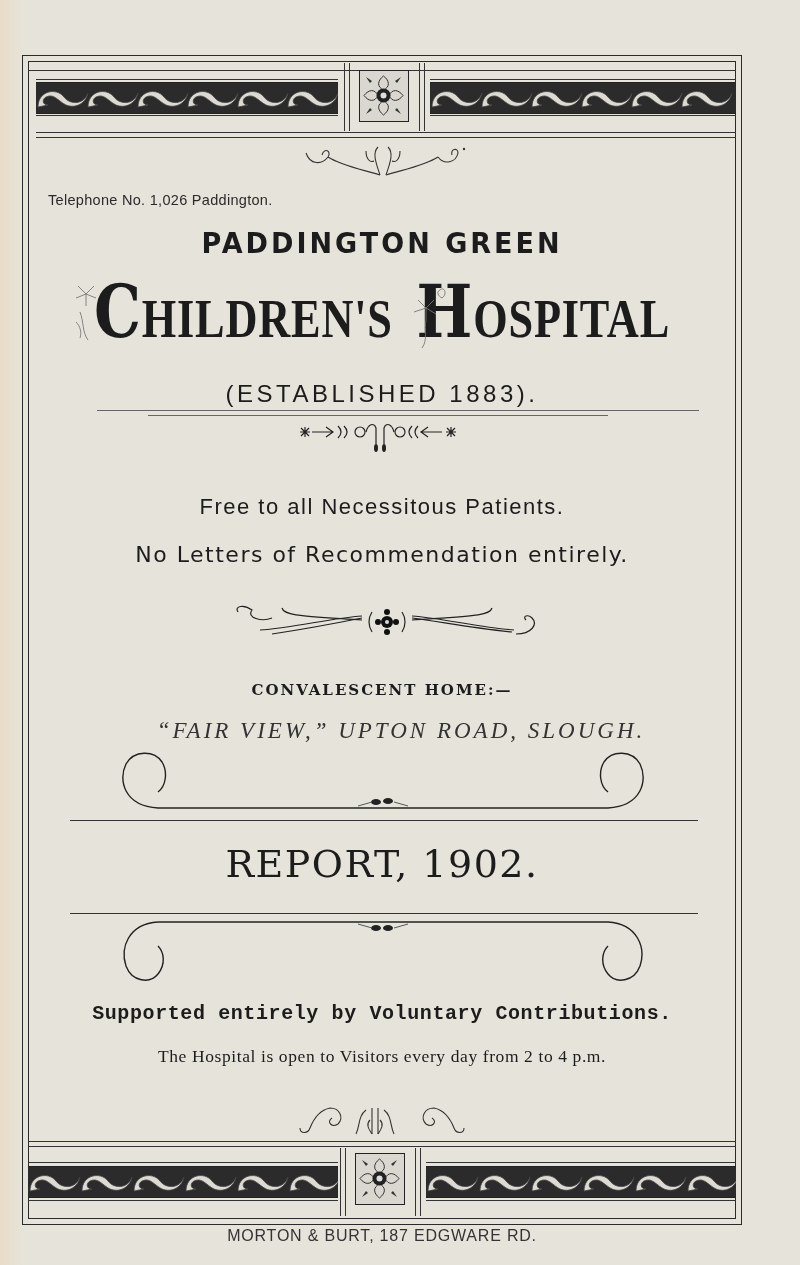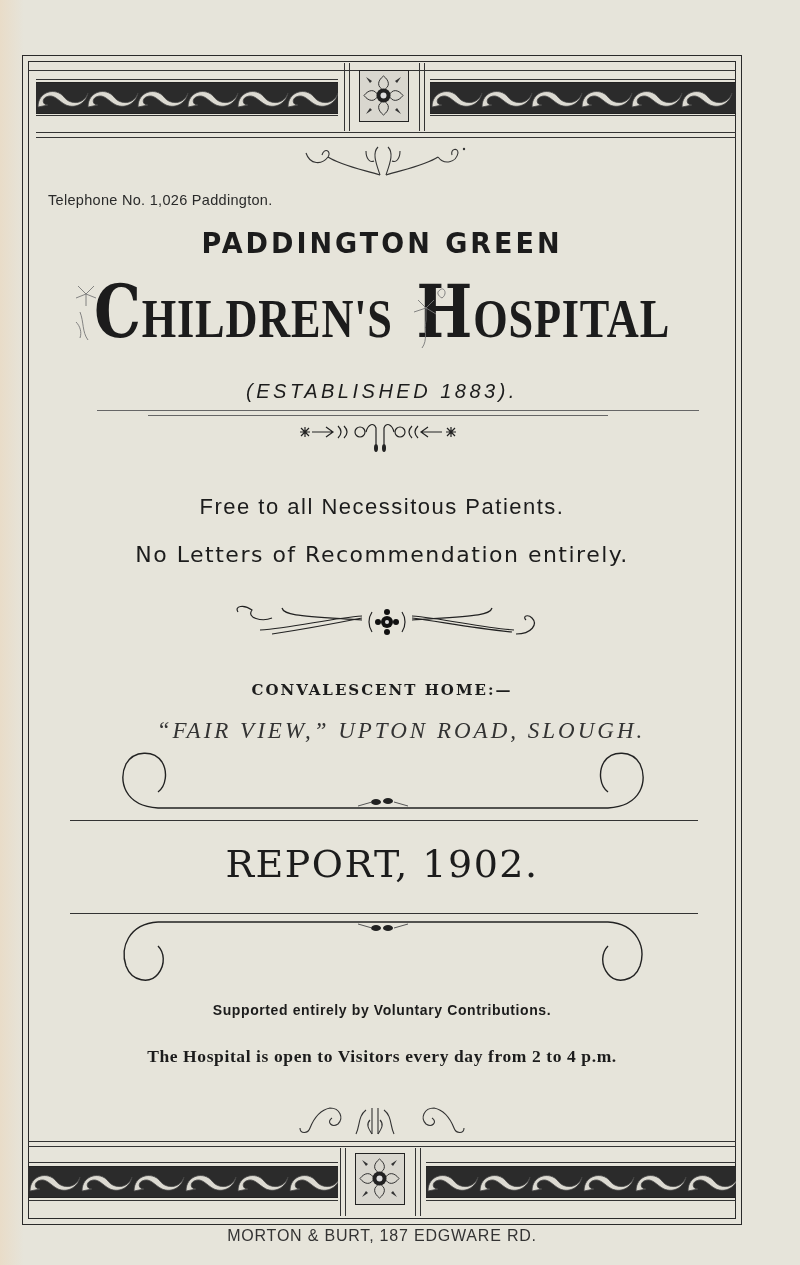--- a/index.html
+++ b/index.html
@@ -50,21 +50,21 @@
   .title-1 {
     top: 228px; font-family: "DejaVu Sans", sans-serif; font-weight: bold;
     font-size: 27px; letter-spacing: 3px; transform: scaleY(1.05);
   }
   .title-2 {
     top: 276px; font-family: "Liberation Serif", serif; font-weight: bold;
     font-size: 54px; letter-spacing: 1px; line-height: 1; transform: scaleX(0.82);
   }
   .title-2 .cap { font-size: 72px; font-family: "DejaVu Serif", serif; }
   .established {
-    top: 380px; font-size: 20px; font-style: italic; letter-spacing: 3.5px;
+    top: 380px; font-size: 24px; letter-spacing: 3.5px;
     font-family: "Liberation Sans", sans-serif;
   }
   .line1 {
     top: 494px; font-family: Liberation Sans, sans-serif; font-size: 22px; letter-spacing: 1.5px;
   }
   .line2 {
     top: 542px; font-family: "DejaVu Sans", sans-serif; font-size: 22px; letter-spacing: 1.5px;
   }
   .convalescent {
     top: 681px; font-family: "DejaVu Serif", serif; font-weight: bold;
@@ -72,25 +72,25 @@
   }
   .address {
     top: 718px; font-family: "Liberation Serif", serif; font-style: italic;
     font-size: 23px; letter-spacing: 3px; color: #333; padding-left: 19px;
   }
   .report {
     top: 842px; font-family: "DejaVu Serif", serif; font-weight: normal;
     font-size: 38px; letter-spacing: 1.5px;
   }
   .supported {
-    top: 1002px; font-family: Liberation Sans, sans-serif; font-weight: bold;
-    font-size: 14px; letter-spacing: 0.6px;
+    top: 1002px; font-family: Liberation Mono, monospace; font-weight: bold;
+    font-size: 20px; letter-spacing: 0.6px;
   }
   .visitors {
-    top: 1046px; font-family: "Liberation Serif", serif; font-weight: bold;
+    top: 1046px; font-family: "Liberation Serif", serif; font-weight: normal;
     font-size: 17.5px; letter-spacing: 0.6px; text-align: center;
   }
   .printer {
     top: 1227px; font-family: "Liberation Sans", sans-serif; font-size: 16px;
     letter-spacing: 0.8px; color: #333;
   }
   .orn { position: absolute; }
 </style>
 </head>
 <body>

